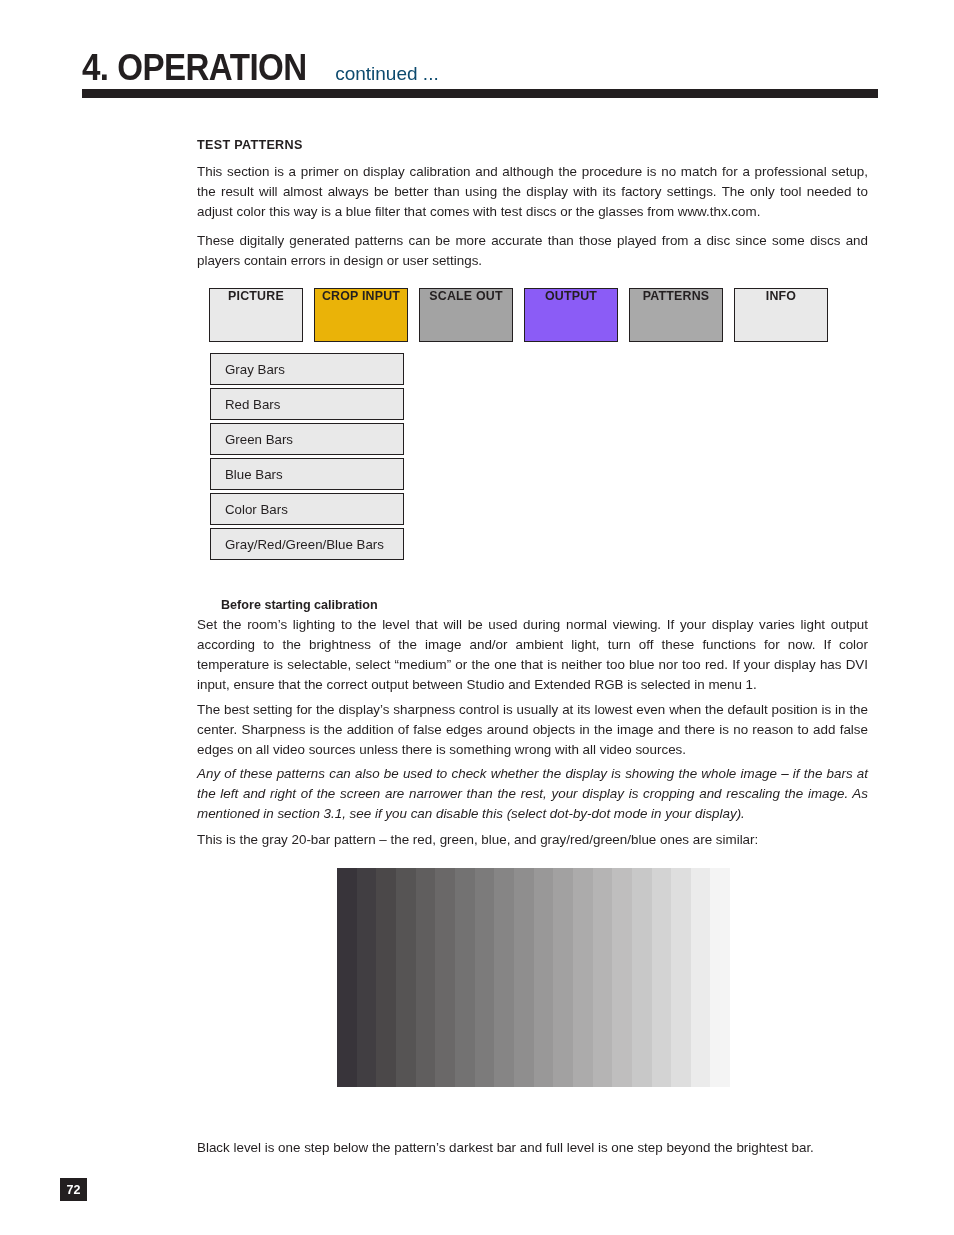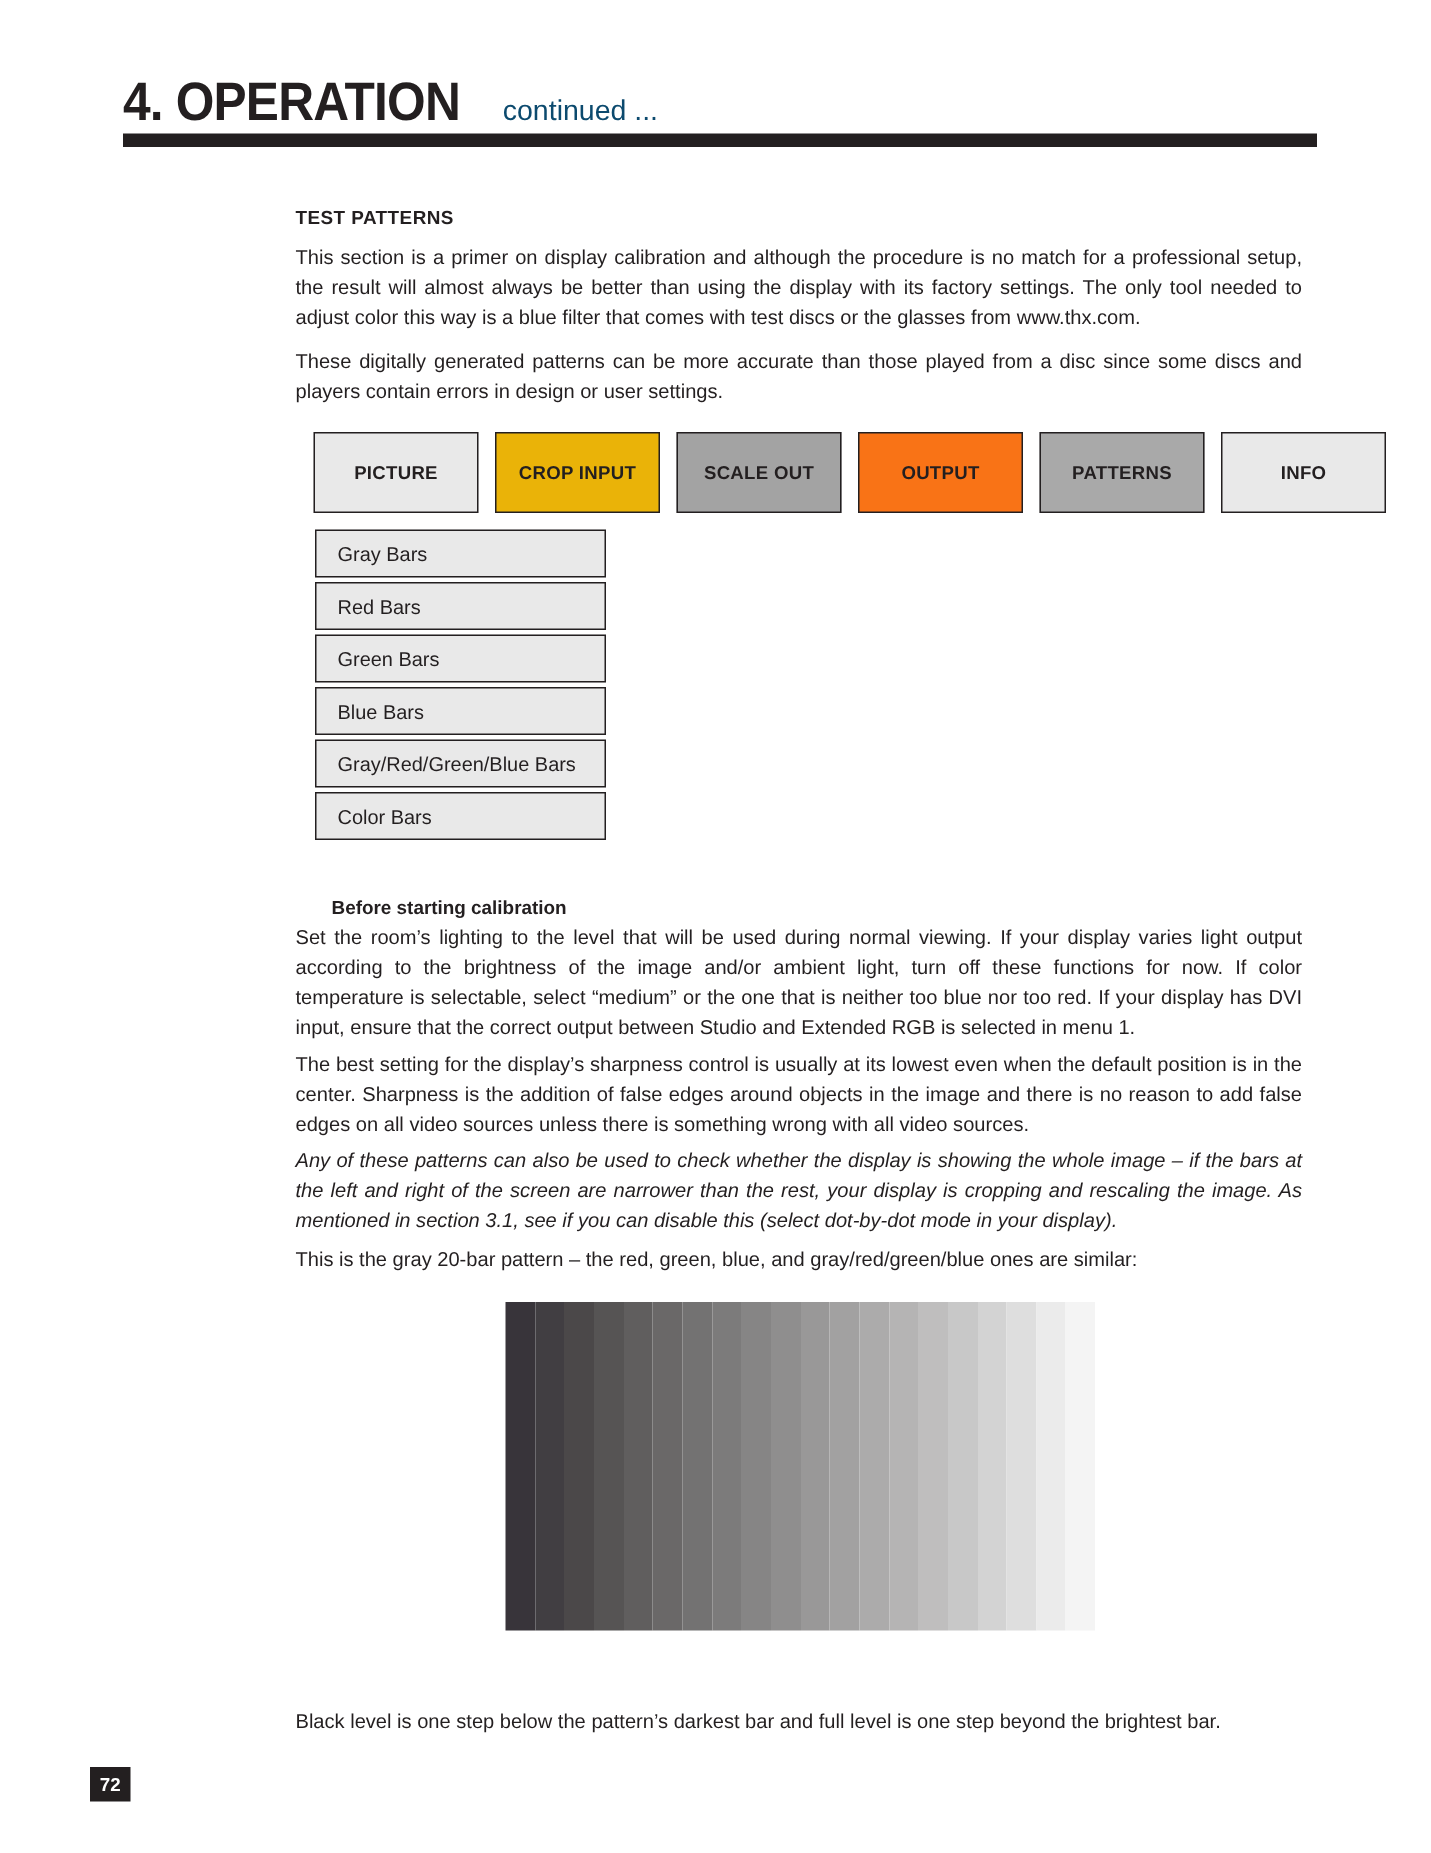--- a/index.html
+++ b/index.html
@@ -96,26 +96,26 @@
 
   
   .tab-row {
     position: absolute;
     left: 209px;
     top: 288px;
     display: flex;
     gap: 11px;
   }
   .tab {
-    width: 110px;
+    width: 94px;
     height: 54px;
     border: 1.4px solid #231f20;
     background: #e9e9e9;
     display: flex;
-    align-items: center;
+    align-items: flex-start;
     justify-content: center;
     box-sizing: border-box;
   }
   .tab span {
     font-size: 12.4px;
     font-weight: bold;
     letter-spacing: 0.2px;
     color: #231f20;
     white-space: nowrap;
   }
@@ -201,21 +201,21 @@
 <div class="tab-row">
   <div class="tab" style="background: rgb(233, 233, 233);">
     <span>PICTURE</span>
   </div>
   <div class="tab" style="background: #eab308;">
     <span>CROP INPUT</span>
   </div>
   <div class="tab" style="background: #a3a3a3;">
     <span>SCALE OUT</span>
   </div>
-  <div class="tab" style="background: #f97316;">
+  <div class="tab" style="background: #8b5cf6;">
     <span>OUTPUT</span>
   </div>
   <div class="tab active" style="background: rgb(169, 169, 169);">
     <span>PATTERNS</span>
   </div>
   <div class="tab" style="background: rgb(233, 233, 233);">
     <span>INFO</span>
   </div>
 </div>
 
@@ -226,24 +226,24 @@
   <div class="menu-item">
     <span>Red Bars</span>
   </div>
   <div class="menu-item">
     <span>Green Bars</span>
   </div>
   <div class="menu-item">
     <span>Blue Bars</span>
   </div>
   <div class="menu-item">
+    <span>Color Bars</span>
+  </div>
+  <div class="menu-item">
     <span>Gray/Red/Green/Blue Bars</span>
-  </div>
-  <div class="menu-item">
-    <span>Color Bars</span>
   </div>
 </div>
 
 <div class="content" style="top:598px;">
   <h3 class="sub-head">Before starting calibration</h3>
 </div>
 
 <div class="content" style="top:615px;">
   <p class="body">Set the room’s lighting to the level that will be used during normal viewing. If your display varies light output according to the brightness of the image and/or ambient light, turn off these functions for now. If color temperature is selectable, select “medium” or the one that is neither too blue nor too red. If your display has DVI input, ensure that the correct output between Studio and Extended RGB is selected in menu 1.</p>
 </div>

